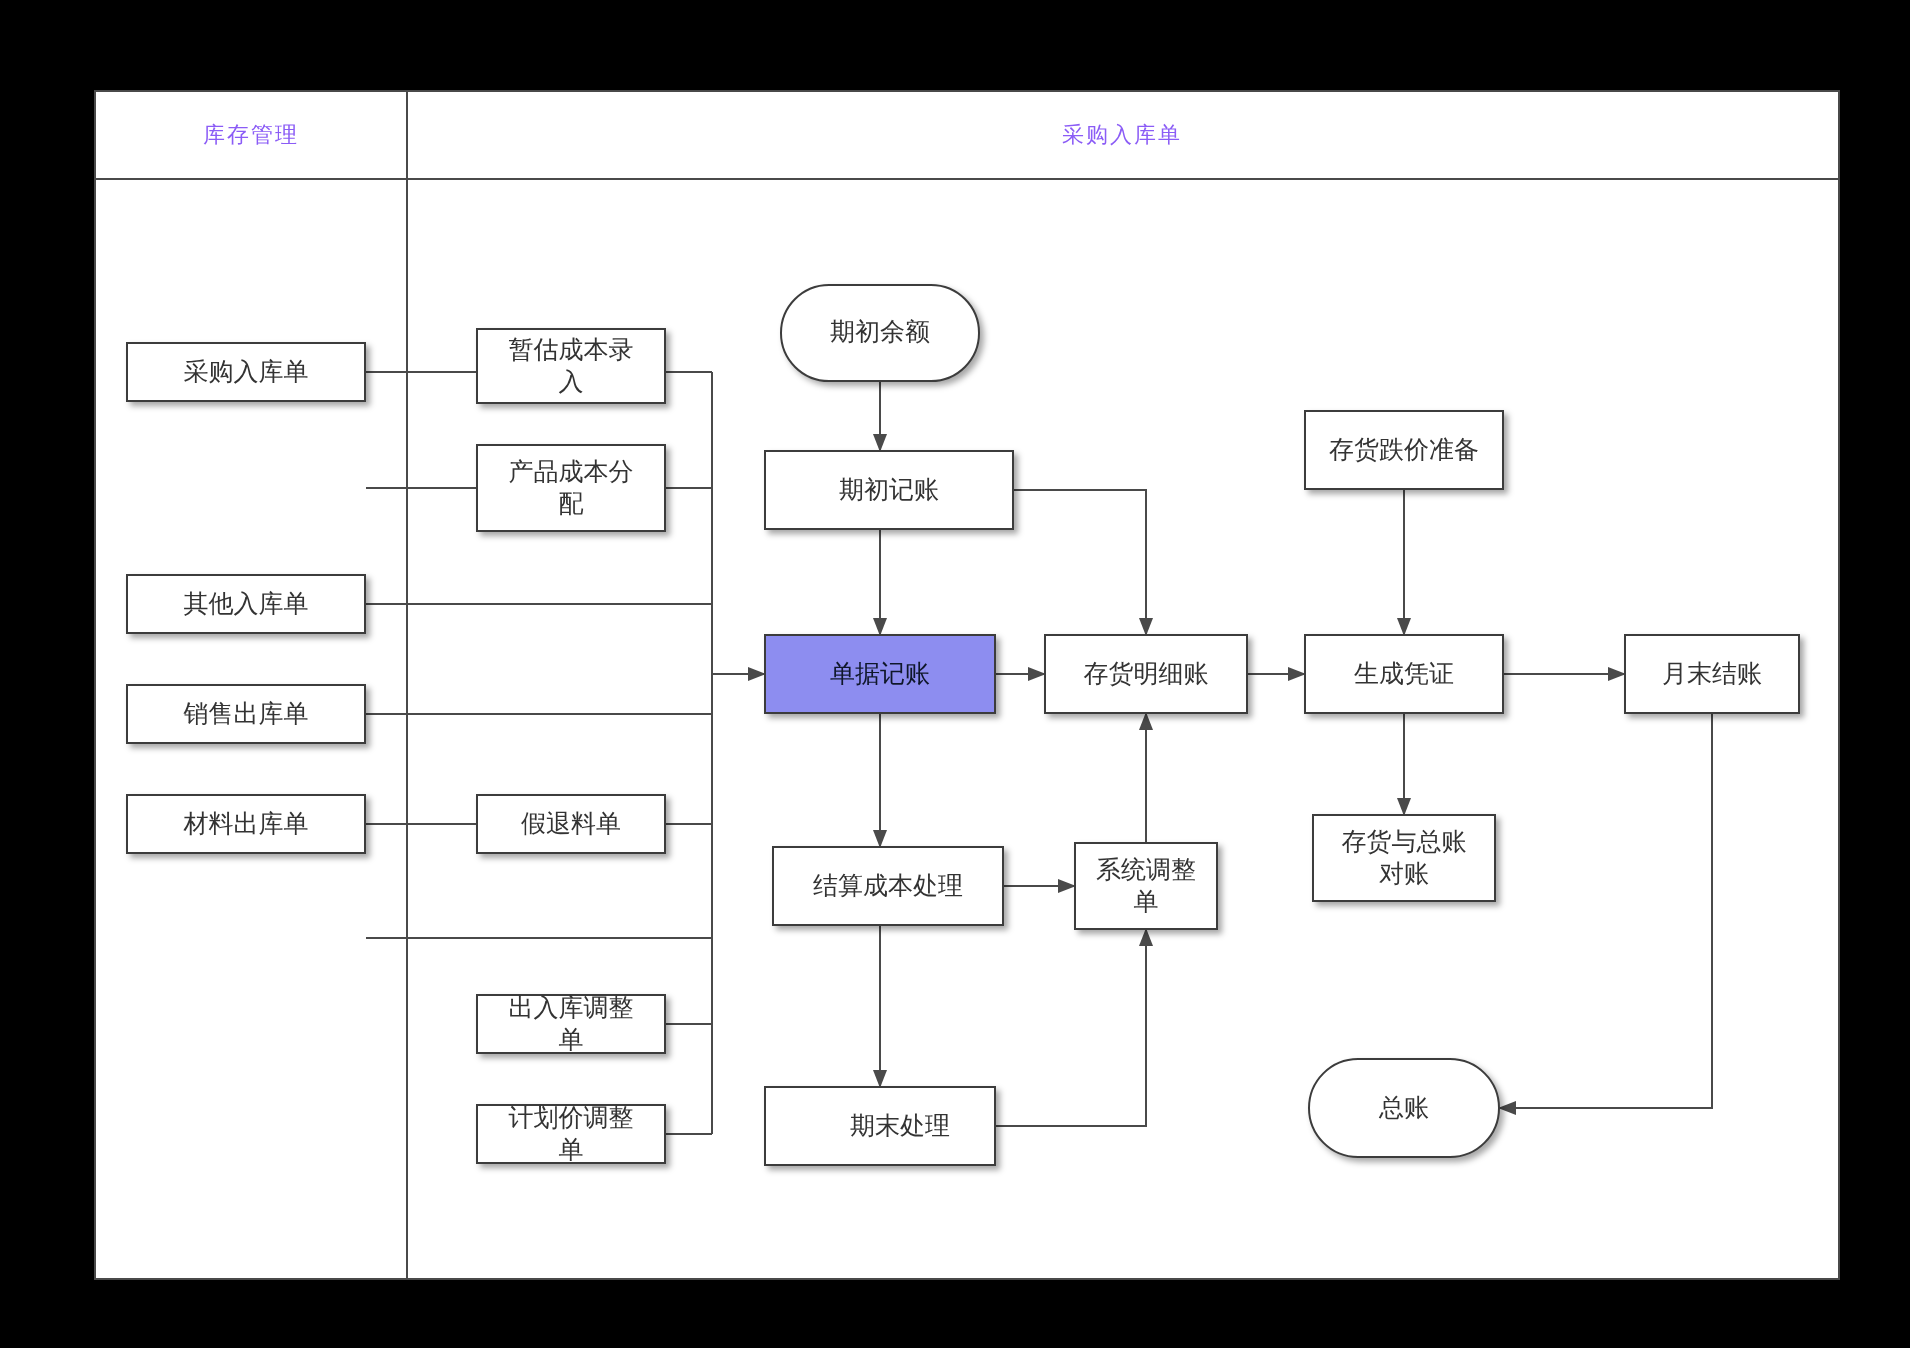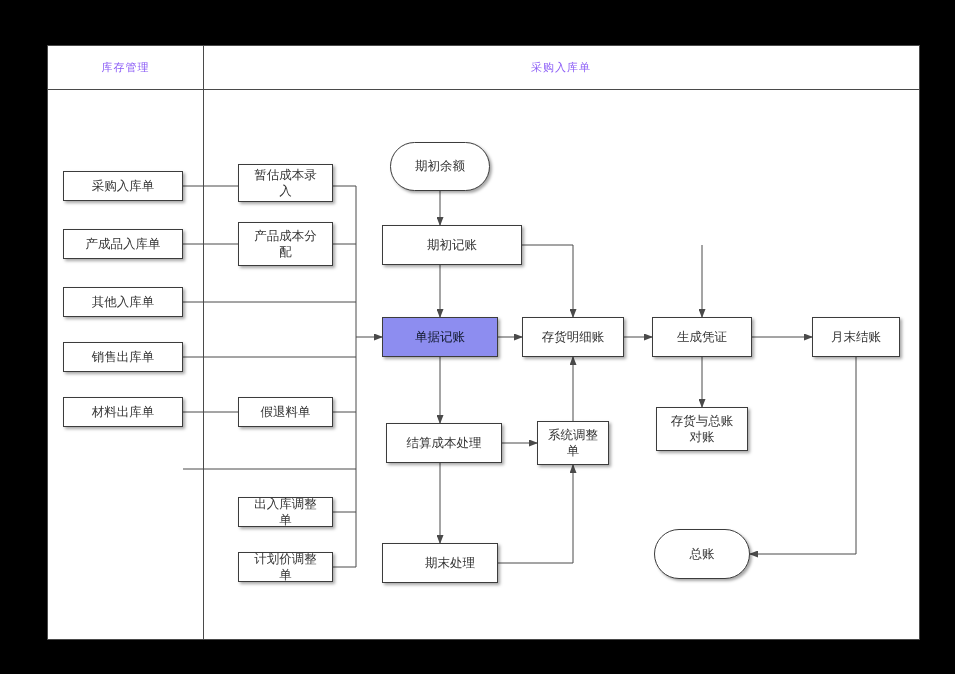--- a/index.html
+++ b/index.html
@@ -96,38 +96,38 @@
         <path class="edge" d="M392 311 L392 377" marker-end="url(#arrow)"></path>
         <path class="edge" d="M450 397 L489 397" marker-end="url(#arrow)"></path>
         <path class="edge" d="M525 375 L525 311" marker-end="url(#arrow)"></path>
         <path class="edge" d="M392 417 L392 497" marker-end="url(#arrow)"></path>
         <path class="edge" d="M450 517 L525 517 L525 419" marker-end="url(#arrow)"></path>
         <path class="edge" d="M808 311 L808 508 L702 508" marker-end="url(#arrow)"></path>
       </g>
     </svg>
 
     <div class="node" style="left:15px; top:125px; width:120px; height:30px;">采购入库单</div>
-    <div class="node" style="left:15px; top:183px; width:120px; height:30px;">产成品入库单</div>
     <div class="node" style="left:15px; top:241px; width:120px; height:30px;">其他入库单</div>
     <div class="node" style="left:15px; top:296px; width:120px; height:30px;">销售出库单</div>
     <div class="node" style="left:15px; top:351px; width:120px; height:30px;">材料出库单</div>
 
     <div class="node" style="left:190px; top:118px; width:95px; height:38px;">暂估成本录入</div>
     <div class="node" style="left:190px; top:176px; width:95px; height:44px;">产品成本分配</div>
     <div class="node" style="left:190px; top:351px; width:95px; height:30px;">假退料单</div>
     <div class="node" style="left:190px; top:451px; width:95px; height:30px;">出入库调整单</div>
     <div class="node" style="left:190px; top:506px; width:95px; height:30px;">计划价调整单</div>
 
     <div class="node stadium" style="left:342px; top:96px; width:100px; height:49px;">期初余额</div>
-    <div class="node" style="left:334px; top:179px; width:140px; height:40px;">期初记账</div>
+    <div class="node" style="left:334px; top:179px; width:125px; height:40px;">期初记账</div>
     <div class="node highlight" style="left:334px; top:271px; width:116px; height:40px;">单据记账</div>
     <div class="node" style="left:338px; top:377px; width:116px; height:40px;">结算成本处理</div>
     <div class="node" style="left:334px; top:497px; width:116px; height:40px;padding-left:30px;">期末处理</div>
 
     <div class="node" style="left:474px; top:271px; width:102px; height:40px;">存货明细账</div>
     <div class="node" style="left:489px; top:375px; width:72px; height:44px;">系统调整单</div>
+    <div class="node" style="left:604px; top:159px; width:100px; height:40px;">存货跌价准备</div>
     <div class="node" style="left:604px; top:271px; width:100px; height:40px;">生成凭证</div>
     <div class="node" style="left:608px; top:361px; width:92px; height:44px;">存货与总账对账</div>
     <div class="node stadium" style="left:606px; top:483px; width:96px; height:50px;">总账</div>
     <div class="node" style="left:764px; top:271px; width:88px; height:40px;">月末结账</div>
 
   </div>
 </div>
 
 </body></html>

